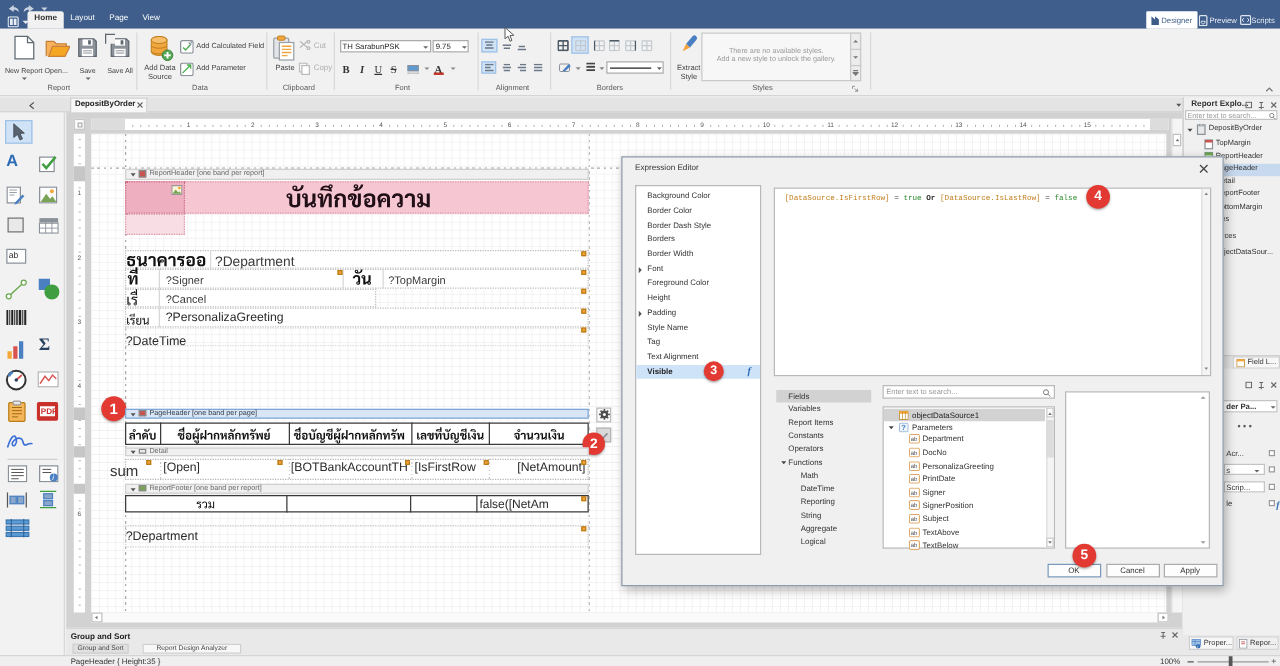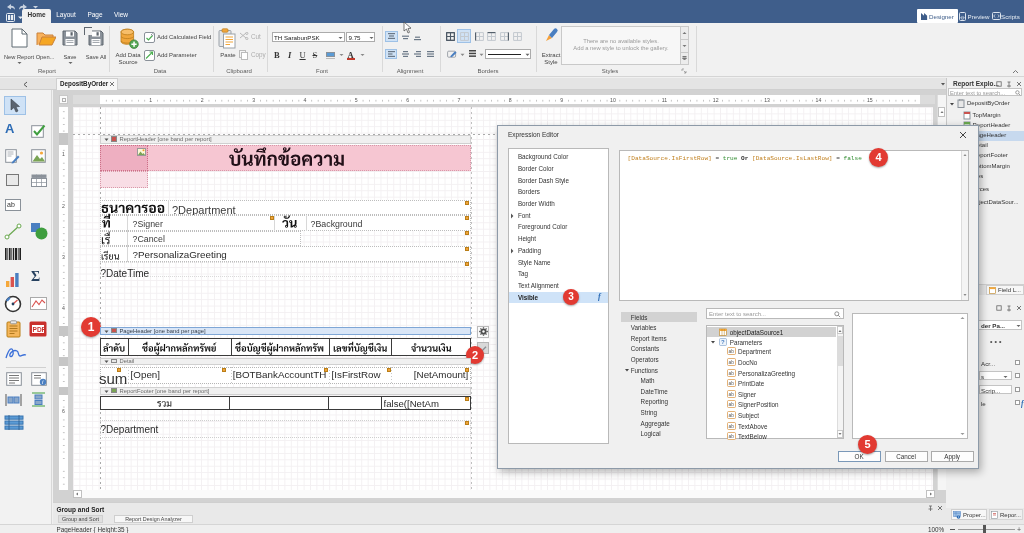--- a/index.html
+++ b/index.html
@@ -630,21 +630,21 @@
 <div class="abs" style="left:273.5px;top:215px;width:1px;height:15.6px;background:#d8d8d8"></div>
 <div class="abs" style="left:306.2px;top:215px;width:1px;height:15.6px;background:#d8d8d8"></div>
 <svg style="position:absolute;left:101.5px;top:209.9px;overflow:visible;" width="13" height="24" viewBox="0 -17.6 13 24">
       <path d="M8.0 -5.9V0.0H6.3V-5.9Q6.3 -6.3 6.1 -6.3Q5.8 -6.3 5.7 -6.1L3.4 0.0H1.7V-4.8H1.6Q1.0 -4.8 0.6 -5.2Q0.2 -5.6 0.2 -6.2Q0.2 -6.8 0.6 -7.2Q1.0 -7.6 1.7 -7.6Q2.4 -7.6 2.9 -7.2Q3.3 -6.8 3.3 -6.1V-3.1Q3.3 -2.5 3.2 -1.6L3.7 -3.5L4.6 -6.3Q4.8 -7.0 5.2 -7.3Q5.7 -7.6 6.3 -7.6Q7.1 -7.6 7.6 -7.2Q8.0 -6.7 8.0 -5.9ZM2.2 -6.2Q2.2 -6.5 2.0 -6.6Q1.8 -6.8 1.6 -6.8Q1.3 -6.8 1.2 -6.6Q1.0 -6.5 1.0 -6.2Q1.0 -6.0 1.2 -5.8Q1.3 -5.6 1.6 -5.6Q1.8 -5.6 2.0 -5.8Q2.2 -6.0 2.2 -6.2Z M8.1 -8.5Q7.3 -8.8 5.8 -9.1Q4.4 -9.3 3.1 -9.3Q2.3 -9.3 1.7 -9.2Q1.7 -10.0 2.1 -10.6Q2.5 -11.2 3.1 -11.5Q3.8 -11.8 4.7 -11.8Q5.8 -11.8 6.6 -11.4V-12.4H8.0V-9.2Q8.0 -8.9 8.1 -8.5ZM6.7 -9.7Q6.4 -10.3 5.9 -10.6Q5.4 -10.9 4.8 -10.9Q4.2 -10.9 3.8 -10.7Q3.3 -10.5 3.2 -10.1Q3.4 -10.1 3.8 -10.1Q4.5 -10.1 5.3 -10.0Q6.1 -9.9 6.7 -9.7Z M6.4 -13.8H7.9V-11.0H6.4Z" fill="#111"></path>
     </svg>
 <div class="abs" style="left:132.6px;top:218.7px;font-size:8.8px;color:#3a3a3a">?Signer</div>
 <div class="mk" style="left:269.5px;top:216px"></div>
 <svg style="position:absolute;left:281.5px;top:209.9px;overflow:visible;" width="19" height="24" viewBox="0 -17.6 19 24">
       <path d="M6.1 -5.3V-1.4Q6.1 -0.7 5.7 -0.3Q5.2 0.1 4.5 0.1Q3.8 0.1 3.4 -0.3Q3.0 -0.7 3.0 -1.3Q3.0 -1.9 3.4 -2.3Q3.8 -2.7 4.4 -2.7H4.5V-5.2Q4.5 -5.7 4.1 -6.0Q3.8 -6.3 3.2 -6.3Q2.6 -6.3 2.3 -6.0Q1.9 -5.7 1.8 -5.1H0.2Q0.2 -6.3 1.1 -6.9Q1.9 -7.6 3.2 -7.6Q4.6 -7.6 5.4 -7.0Q6.1 -6.4 6.1 -5.3ZM5.0 -1.3Q5.0 -1.5 4.8 -1.7Q4.7 -1.9 4.4 -1.9Q4.1 -1.9 4.0 -1.7Q3.8 -1.5 3.8 -1.3Q3.8 -1.0 4.0 -0.9Q4.1 -0.7 4.4 -0.7Q4.7 -0.7 4.8 -0.9Q5.0 -1.0 5.0 -1.3Z M8.0 -12.1Q8.0 -11.0 7.6 -10.3Q7.1 -9.5 6.3 -9.2Q5.5 -8.8 4.4 -8.8Q3.2 -8.8 2.5 -9.3Q1.7 -9.8 1.7 -10.6Q1.7 -11.2 2.1 -11.5Q2.5 -11.9 3.2 -11.9Q3.8 -11.9 4.2 -11.5Q4.6 -11.2 4.6 -10.6Q4.6 -10.1 4.3 -9.7Q5.5 -9.7 6.1 -10.4Q6.7 -11.1 6.7 -12.1ZM3.2 -10.0Q3.4 -10.0 3.6 -10.2Q3.7 -10.3 3.7 -10.6Q3.7 -10.8 3.6 -11.0Q3.4 -11.1 3.2 -11.1Q2.9 -11.1 2.7 -11.0Q2.6 -10.8 2.6 -10.6Q2.6 -10.3 2.7 -10.2Q2.9 -10.0 3.2 -10.0Z M14.8 -1.4Q14.8 -0.7 14.4 -0.3Q14.0 0.1 13.3 0.1Q12.6 0.1 12.2 -0.3Q11.8 -0.7 11.8 -1.3Q11.3 -1.1 10.9 -0.7Q10.4 -0.4 10.2 0.0H8.6V-4.8H8.6Q7.9 -4.8 7.5 -5.2Q7.1 -5.6 7.1 -6.2Q7.1 -6.8 7.6 -7.2Q8.0 -7.6 8.7 -7.6Q9.4 -7.6 9.8 -7.2Q10.3 -6.8 10.3 -6.1V-1.7Q10.5 -2.0 11.6 -2.5Q12.3 -2.8 12.5 -3.1Q12.8 -3.3 12.8 -3.7V-7.5H14.5V-3.8Q14.5 -3.4 14.3 -3.1Q14.2 -2.8 13.9 -2.6Q14.4 -2.4 14.6 -2.1Q14.8 -1.8 14.8 -1.4ZM9.1 -6.2Q9.1 -6.5 9.0 -6.6Q8.8 -6.8 8.5 -6.8Q8.3 -6.8 8.1 -6.6Q8.0 -6.5 8.0 -6.2Q8.0 -6.0 8.1 -5.8Q8.3 -5.6 8.5 -5.6Q8.8 -5.6 9.0 -5.8Q9.1 -6.0 9.1 -6.2ZM13.9 -1.3Q13.9 -1.5 13.7 -1.7Q13.6 -1.9 13.3 -1.9Q13.1 -1.9 12.9 -1.7Q12.7 -1.5 12.7 -1.3Q12.7 -1.0 12.9 -0.9Q13.1 -0.7 13.3 -0.7Q13.6 -0.7 13.7 -0.9Q13.9 -1.0 13.9 -1.3Z" fill="#111"></path>
     </svg>
-<div class="abs" style="left:310.6px;top:218.7px;font-size:8.8px;color:#3a3a3a">?Background</div>
+<div class="abs" style="left:310.6px;top:218.7px;font-size:8.8px;color:#3a3a3a">?TopMargin</div>
 <div class="mk" style="left:465px;top:216px"></div>
 <div class="abs" style="left:99.5px;top:230.6px;width:201.2px;height:15.6px;border:1px dotted #bdbdbd;background:#fff"></div>
 <div class="abs" style="left:126.6px;top:230.6px;width:1px;height:15.6px;background:#d8d8d8"></div>
 <svg style="position:absolute;left:101.0px;top:227.6px;overflow:visible;" width="14" height="22" viewBox="0 -16.2 14 22">
       <path d="M3.5 -1.1Q3.5 -0.6 3.2 -0.2Q2.8 0.1 2.2 0.1Q1.7 0.1 1.3 -0.2Q0.9 -0.6 0.9 -1.2V-6.9H1.9V-2.3Q2.1 -2.3 2.3 -2.3Q2.8 -2.3 3.2 -2.0Q3.5 -1.6 3.5 -1.1ZM2.8 -1.1Q2.8 -1.3 2.7 -1.5Q2.5 -1.7 2.3 -1.7Q2.0 -1.7 1.9 -1.5Q1.7 -1.3 1.7 -1.1Q1.7 -0.9 1.9 -0.7Q2.0 -0.5 2.3 -0.5Q2.5 -0.5 2.7 -0.7Q2.8 -0.9 2.8 -1.1Z M5.2 -5.5Q6.6 -5.3 7.5 -4.9Q8.4 -4.5 8.4 -3.9V-1.2Q8.4 -0.6 8.1 -0.2Q7.7 0.1 7.1 0.1Q6.6 0.1 6.2 -0.2Q5.9 -0.6 5.9 -1.1Q5.9 -1.6 6.2 -2.0Q6.5 -2.3 7.1 -2.3Q7.2 -2.3 7.4 -2.3V-3.7Q7.4 -4.1 6.5 -4.3Q5.6 -4.6 4.1 -4.8Q4.1 -5.9 4.6 -6.5Q5.1 -7.0 5.9 -7.0Q6.2 -7.0 6.4 -7.0Q6.7 -6.9 7.2 -6.8Q7.7 -6.6 7.9 -6.6Q8.0 -6.6 8.1 -6.7Q8.3 -6.9 8.3 -7.1L9.1 -6.9Q8.9 -6.4 8.7 -6.1Q8.4 -5.8 8.0 -5.8Q7.8 -5.8 7.6 -5.9Q7.3 -5.9 7.0 -6.0Q7.0 -6.0 6.6 -6.1Q6.2 -6.2 6.0 -6.2Q5.7 -6.2 5.5 -6.0Q5.2 -5.8 5.2 -5.5ZM7.6 -1.1Q7.6 -1.3 7.5 -1.5Q7.3 -1.7 7.1 -1.7Q6.8 -1.7 6.7 -1.5Q6.5 -1.3 6.5 -1.1Q6.5 -0.9 6.7 -0.7Q6.8 -0.5 7.1 -0.5Q7.3 -0.5 7.5 -0.7Q7.6 -0.9 7.6 -1.1Z M8.7 -7.9Q7.8 -8.3 6.7 -8.5Q5.6 -8.7 4.5 -8.7Q3.8 -8.7 3.3 -8.6Q3.3 -9.6 4.0 -10.2Q4.7 -10.8 5.8 -10.8Q6.2 -10.8 6.4 -10.7V-11.4H7.1V-10.5Q7.5 -10.3 7.9 -10.0V-11.4H8.6V-8.6Q8.7 -8.4 8.7 -7.9ZM7.8 -8.8Q7.5 -9.4 7.0 -9.8Q6.5 -10.1 5.8 -10.1Q5.2 -10.1 4.8 -9.9Q4.4 -9.6 4.2 -9.2Q4.5 -9.3 4.9 -9.3Q5.7 -9.3 6.5 -9.1Q7.2 -9.0 7.8 -8.8Z M7.7 -12.8H8.6V-10.2H7.7Z" fill="#111"></path>
     </svg>
 <div class="abs" style="left:132.6px;top:234.3px;font-size:8.8px;color:#3a3a3a">?Cancel</div>
 <div class="mk" style="left:465px;top:231.1px"></div>
 <div class="abs" style="left:99.5px;top:246.2px;width:371.5px;height:15.6px;border:1px dotted #bdbdbd;background:#fff"></div>
 <div class="abs" style="left:126.6px;top:246.2px;width:1px;height:15.6px;background:#d8d8d8"></div>
@@ -698,21 +698,21 @@
     <svg class="abs" style="left:103.5px;top:359.75px" width="5" height="4" viewBox="0 0 5 4">
       <path d="M0.5 0.5 l2 2.6 l2-2.6 z" fill="#555"></path>
     </svg>
     <div class="abs" style="left:110.5px;top:358.6px;width:6px;height:4.2999999999999545px;background:#e8e8e8;border:1px solid #888"></div>
     <div class="abs" style="left:119.5px;top:357.85px;font-size:5.8px;color:#6a6a6a">Detail</div>
 <div class="abs" style="left:99.5px;top:366.5px;width:371.5px;height:17.4px;border:1px dotted #b5b5b5;background:#fff"></div>
 <div class="abs" style="left:127.9px;top:366.5px;width:1px;height:17.4px;background:repeating-linear-gradient(#c9c9c9 0 1px,transparent 1px 3px)"></div>
 <div class="abs" style="left:230.7px;top:366.5px;width:1px;height:17.4px;background:repeating-linear-gradient(#c9c9c9 0 1px,transparent 1px 3px)"></div>
 <div class="abs" style="left:328.8px;top:366.5px;width:1px;height:17.4px;background:repeating-linear-gradient(#c9c9c9 0 1px,transparent 1px 3px)"></div>
 <div class="abs" style="left:391.3px;top:366.5px;width:1px;height:17.4px;background:repeating-linear-gradient(#c9c9c9 0 1px,transparent 1px 3px)"></div>
-<div class="abs" style="left:99px;top:370px;font-size:15px;color:#333">sum</div>
+<div class="abs" style="left:88px;top:370px;font-size:12px;color:#333">sum</div>
 <div class="abs" style="left:130.6px;top:369.3px;font-size:9.8px;color:#2a2a2a">[Open]</div>
 <div class="abs" style="left:232.7px;top:369.3px;font-size:9.8px;color:#2a2a2a;width:95px;overflow:hidden;white-space:nowrap">[BOTBankAccountTH</div>
 <div class="abs" style="left:331.6px;top:369.3px;font-size:9.8px;color:#2a2a2a;width:58px;overflow:hidden;white-space:nowrap">[IsFirstRow</div>
 <div class="abs" style="left:391.3px;top:369.3px;width:77px;text-align:right;font-size:9.8px;color:#2a2a2a">[NetAmount]</div>
 <div class="mk" style="left:116.7px;top:367.8px"></div>
 <div class="mk" style="left:222.4px;top:367.8px"></div>
 <div class="mk" style="left:324.4px;top:367.8px"></div>
 <div class="mk" style="left:386.9px;top:367.8px"></div>
 <div class="mk" style="left:464.8px;top:367.8px"></div>
 <div class="abs" style="left:99.5px;top:387.4px;width:371.5px;height:7.2000000000000455px;background:#f0f0f0;border:1px solid #d0d0d0"></div>

